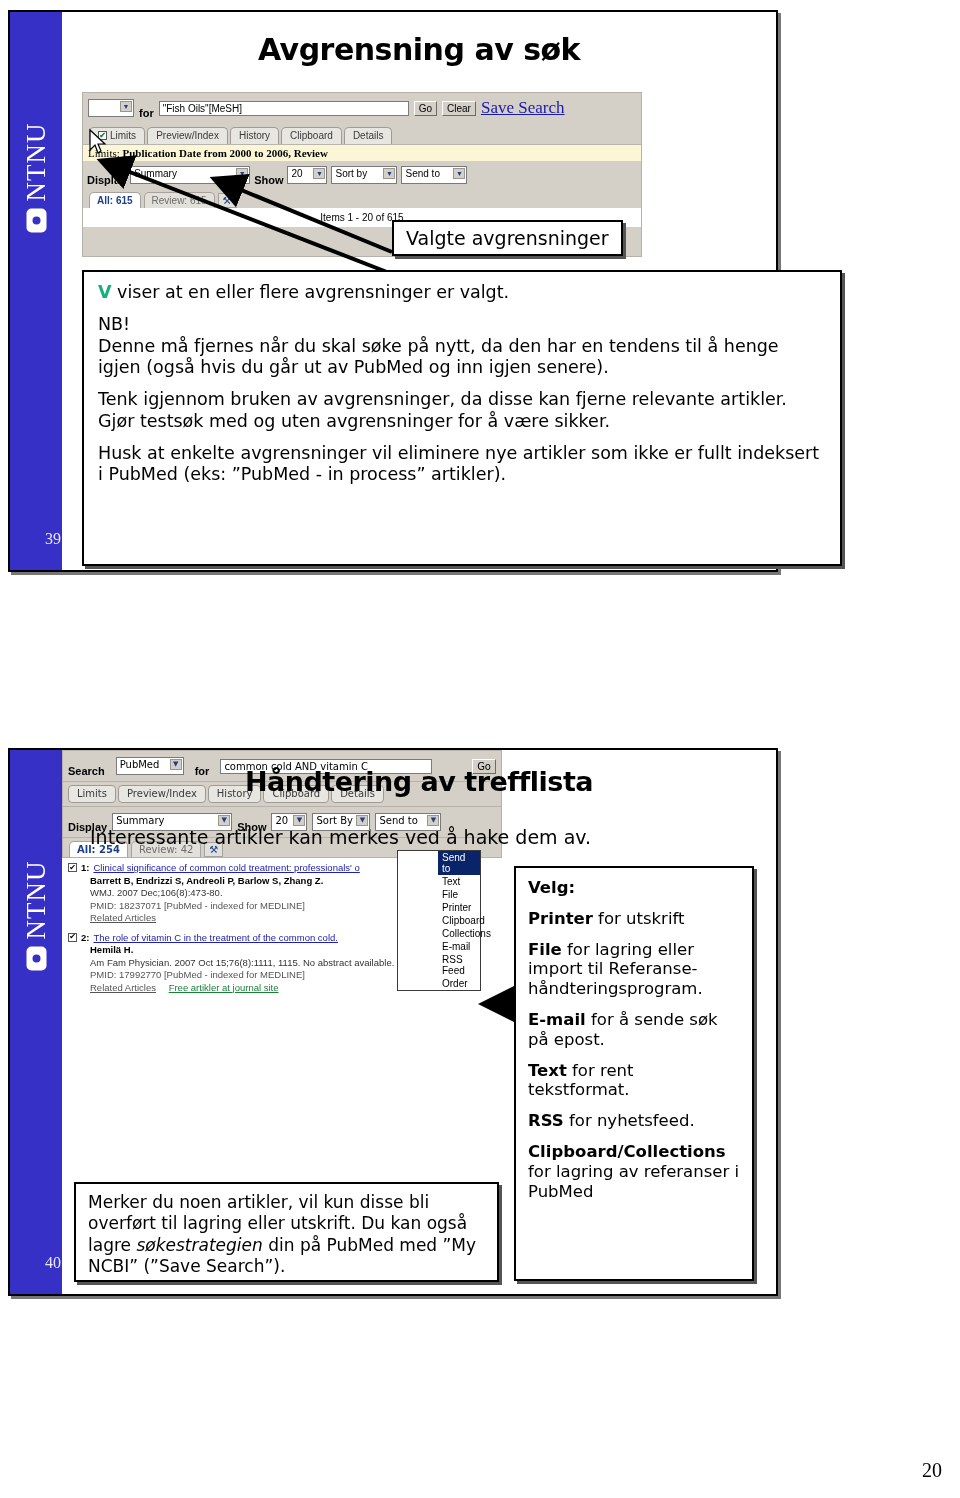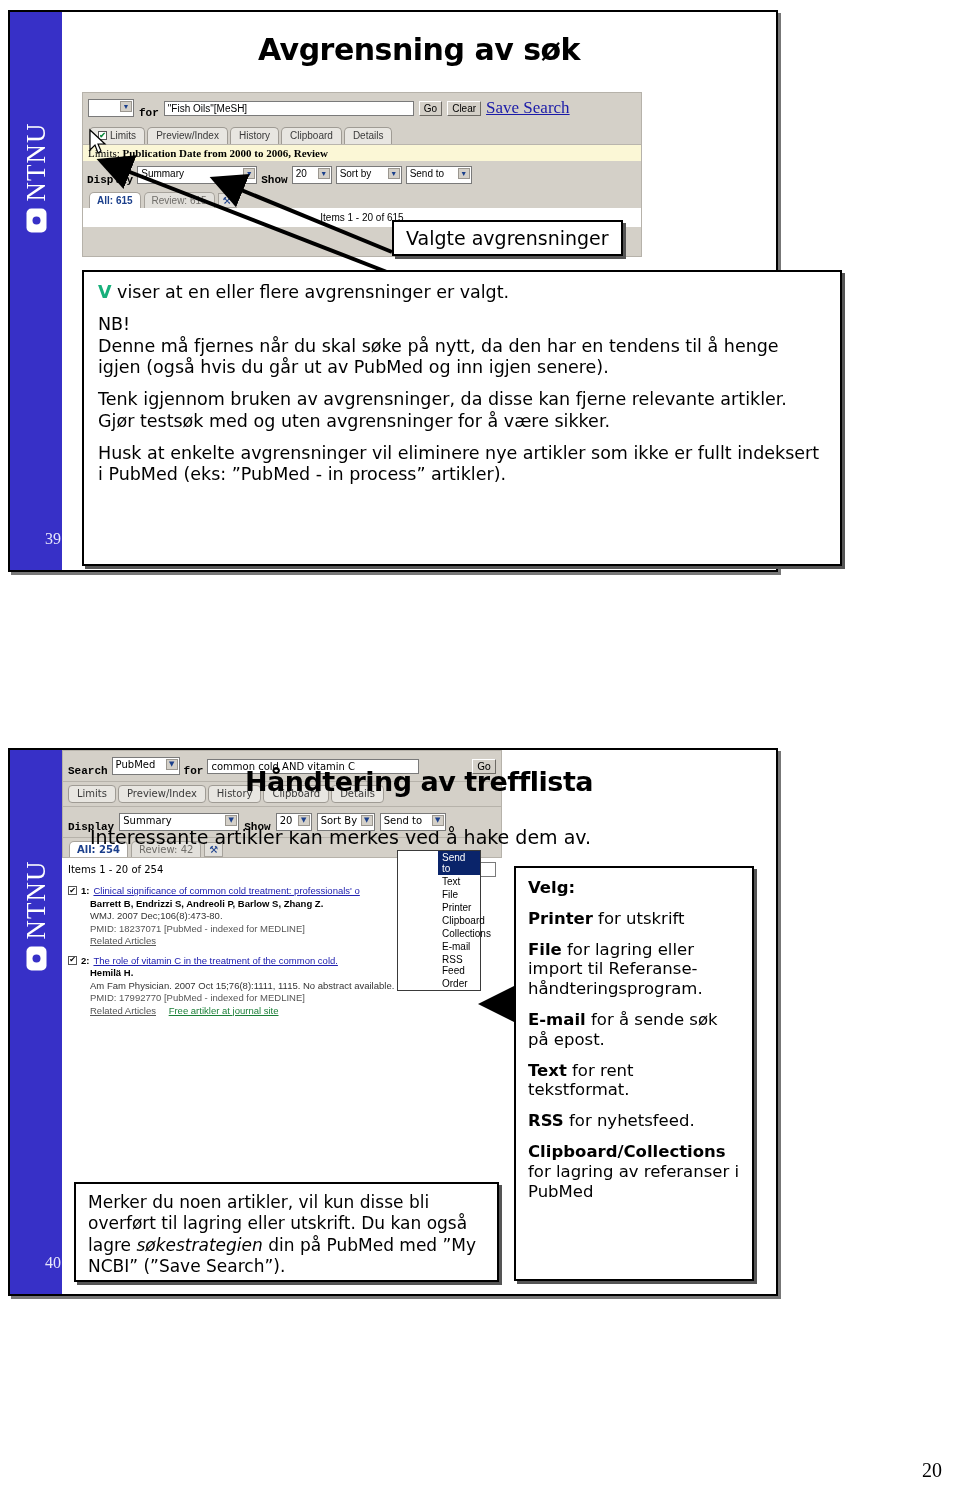--- a/index.html
+++ b/index.html
@@ -92,21 +92,21 @@
   .pm {
     position: absolute;
     background: #d4d0c8;
     border: 1px solid #b6b2aa;
     font-family: "Liberation Sans", sans-serif;
     font-size: 10px;
     color: #000;
     overflow: hidden;
   }
   .pm-row { display: flex; align-items: center; gap: 4px; padding: 3px 4px; }
-  .pm-label { font-family: Liberation Mono, monospace; font-weight: bold; font-size: 11px; margin-top: 10px; }
+  .pm-label { font-family: Liberation Sans, sans-serif; font-weight: bold; font-size: 11px; margin-top: 10px; }
   .pm-input {
     background: #fff;
     border: 1px solid #7a7a7a;
     height: 15px;
     line-height: 13px;
     padding: 0 3px;
     font-size: 10px;
     color: #000;
     flex: none;
   }
@@ -223,21 +223,21 @@
     font-size: 19px;
     color: #000;
     white-space: nowrap;
   }
 
   .arrow-layer { position: absolute; left: 0; top: 0; width: 100%; height: 100%; pointer-events: none; }
 
   
   #pm40 { left: 12px; top: 118px; width: 440px; height: 305px; background: #fff; border: none; }
   #pm40 .searchbar {
-    background: #d4d0c8; display: flex; align-items: center; gap: 4px;
+    background: #d4d0c8; display: flex; align-items: center; gap: 11px;
     padding: 4px 5px; border: 1px solid #b6b2aa;
   }
   #pm40 .tabstrip { background: #d4d0c8; padding: 3px 5px; border: 1px solid #b6b2aa; border-top: none; }
   #pm40 .tabstrip .pm-tabs { padding: 0; }
   #pm40 .tabstrip .pm-tab { border-radius: 4px; border-bottom: 1px solid #9f9b94; }
   #pm40 .dispbar {
     background: #d4d0c8; display: flex; align-items: center; gap: 5px;
     padding: 4px 5px; border: 1px solid #b6b2aa; border-top: none;
   }
   #pm40 .countrow { background: #d4d0c8; border: 1px solid #b6b2aa; border-top: none; }
@@ -477,25 +477,20 @@
         </div>
 
         <div class="countrow">
           <div class="pm-counttabs">
             <span class="ct active">All: 254</span>
             <span class="ct idle">Review: 42</span>
             <span class="ct-tool">⚒</span>
           </div>
         </div>
 
-        <div class="pagerow">
-          <span>Items 1 - 20 of 254</span>
-          <span class="pm-btn" style="margin-left:auto;">Page</span>
-          <span class="pm-input" style="width:40px;margin-left:3px;">1</span>
-        </div>
 
         <div class="result">
           <div class="hdr">
             <span class="minichk">✔</span>
             <span class="num">1:</span>
             <span class="ttl">Clinical significance of common cold treatment: professionals' o</span>
           </div>
           <div class="auth">Barrett B, Endrizzi S, Andreoli P, Barlow S, Zhang Z.</div>
           <div class="src">WMJ. 2007 Dec;106(8):473-80.</div>
           <div class="pmid">PMID: 18237071 [PubMed - indexed for MEDLINE]</div>

